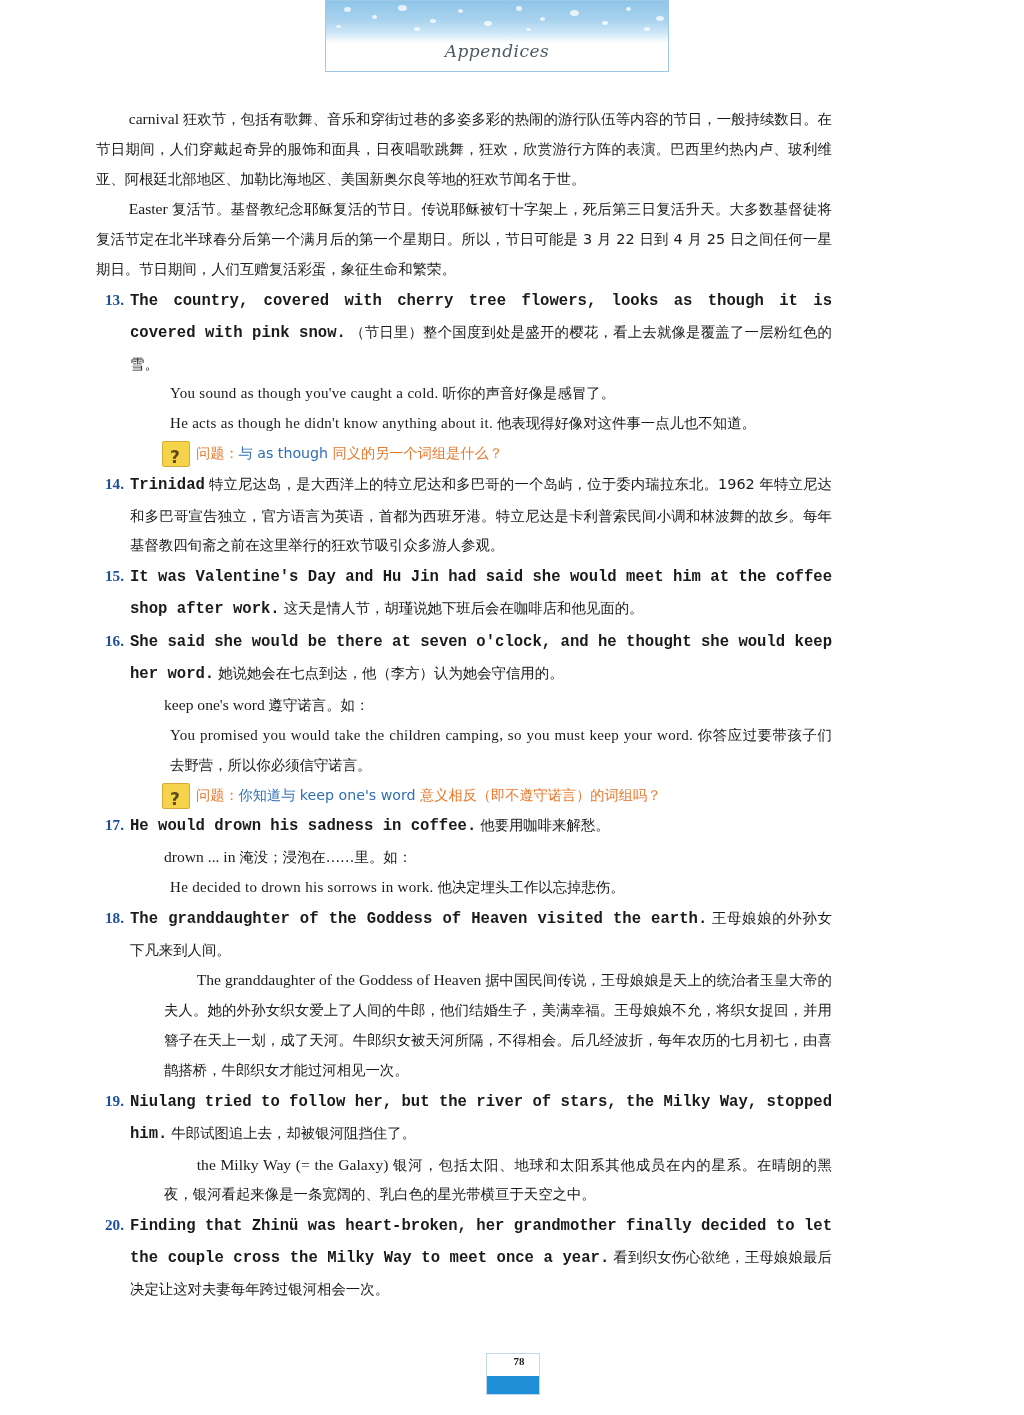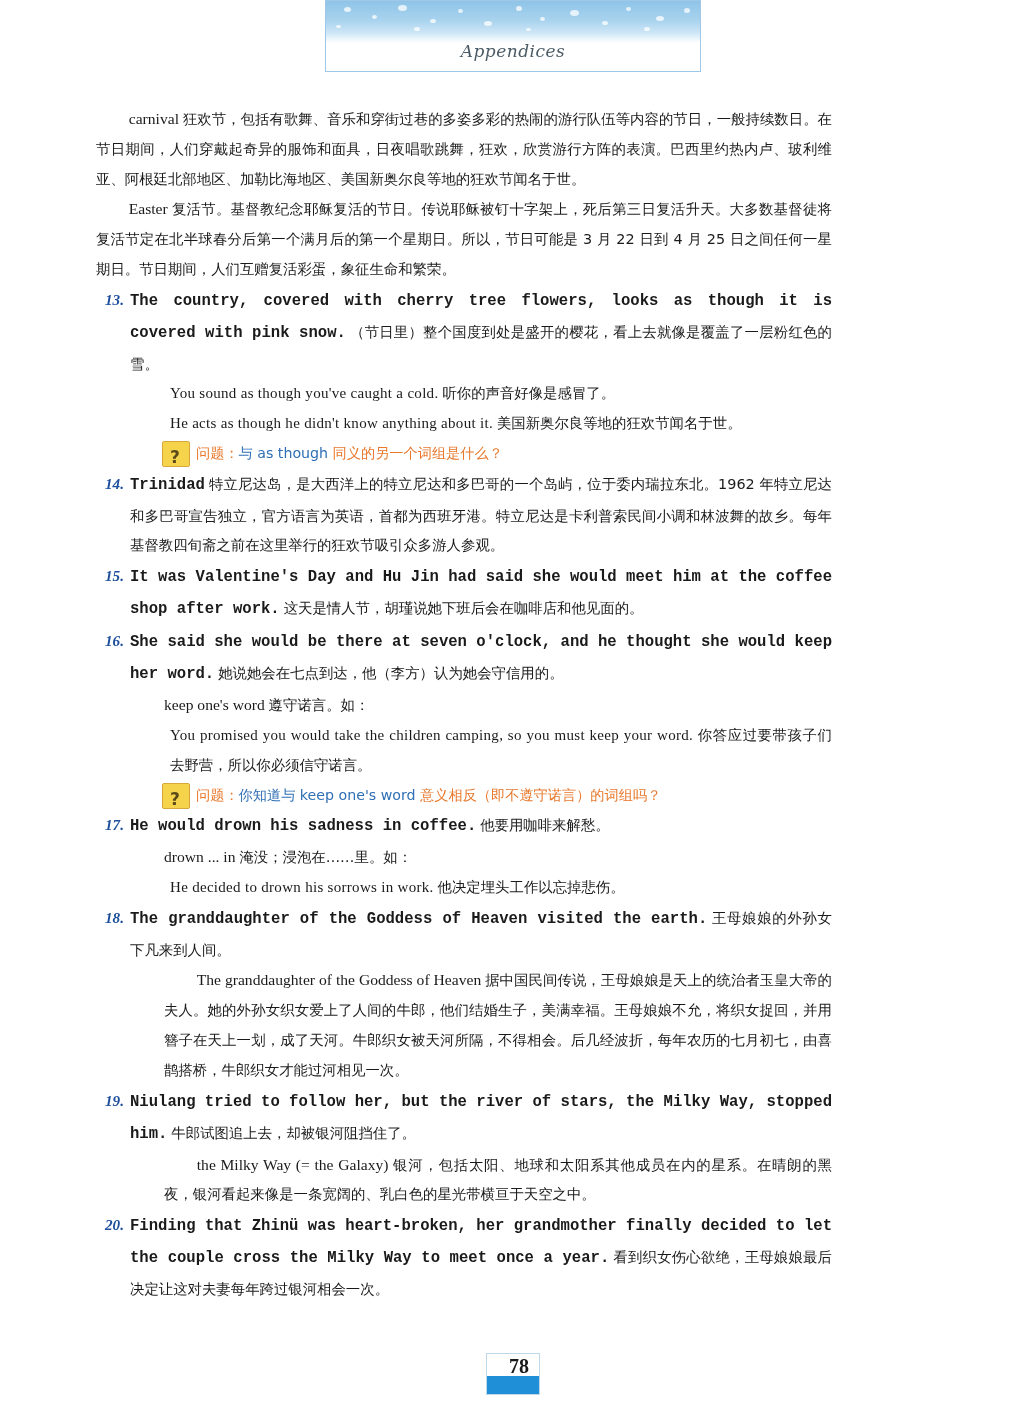--- a/index.html
+++ b/index.html
@@ -13,21 +13,21 @@
     font-family: "Liberation Serif", serif;
     position: relative;
     overflow: hidden;
   }
 
   
   .header-band {
     position: absolute;
     left: 325px;
     top: 0;
-    width: 376px;
+    width: 344px;
     height: 72px;
     border: 1px solid #9fc7e8;
     box-sizing: border-box;
     background: linear-gradient(to bottom, #8fc4e8 0%, #a9d3ee 28%, #cfe7f7 46%, #ffffff 60%, #ffffff 100%);
   }
   .header-band .bubbles {
     position: absolute;
     left: 0; top: 0; right: 0; height: 34px;
     overflow: hidden;
   }
@@ -79,21 +79,20 @@
   }
   .item > .num {
     position: absolute;
     left: 0;
     top: 0;
     width: 28px;
     text-align: right;
     font-weight: bold;
     color: #1d4f9c;
     font-size: 15.2px;
-    font-style: italic;
   }
   .en {
     font-weight: bold;
     font-family: Liberation Mono, monospace;
   }
   .cn {
     font-family: "DejaVu Sans", sans-serif;
     font-size: 14.4px;
     font-weight: normal;
   }
@@ -168,21 +167,21 @@
     box-sizing: border-box;
   }
   .footer .pg {
     position: absolute;
     left: 486px;
     top: 2px;
     width: 66px;
     text-align: center;
     font-family: "Liberation Serif", serif;
     font-weight: bold;
-    font-size: 20px;
+    font-size: 11px;
     color: #1a1a1a;
   }
 </style>
 </head>
 <body>
 
 <div class="header-band">
   <div class="bubbles">
     <i style="left:18px;top:6px;width:7px;height:5px;"></i>
     <i style="left:46px;top:14px;width:5px;height:4px;"></i>
@@ -221,21 +220,21 @@
     <div class="item">
       <span class="num">13.</span>
       <span class="en">The country, covered with cherry tree flowers, looks as though it is covered with pink snow.</span>
       <span class="cn">（节日里）整个国度到处是盛开的樱花，看上去就像是覆盖了一层粉红色的雪。</span>
       <div class="sub2">
         <span class="ex-en">You sound as though you've caught a cold.</span>
         <span class="cn">听你的声音好像是感冒了。</span>
       </div>
       <div class="sub2">
         <span class="ex-en">He acts as though he didn't know anything about it.</span>
-        <span class="cn">美国新奥尔良等地的狂欢节闻名于世。</span>
+        <span class="cn">他表现得好像对这件事一点儿也不知道。</span>
       </div>
       <div class="question">
         <span class="q-icon"></span>
         <span>问题：</span><span class="q-blue">与 as though </span><span>同义的另一个词组是什么？</span>
       </div>
     </div>
 
     <div class="item">
       <span class="num">14.</span>
       <span class="en">Trinidad</span>

